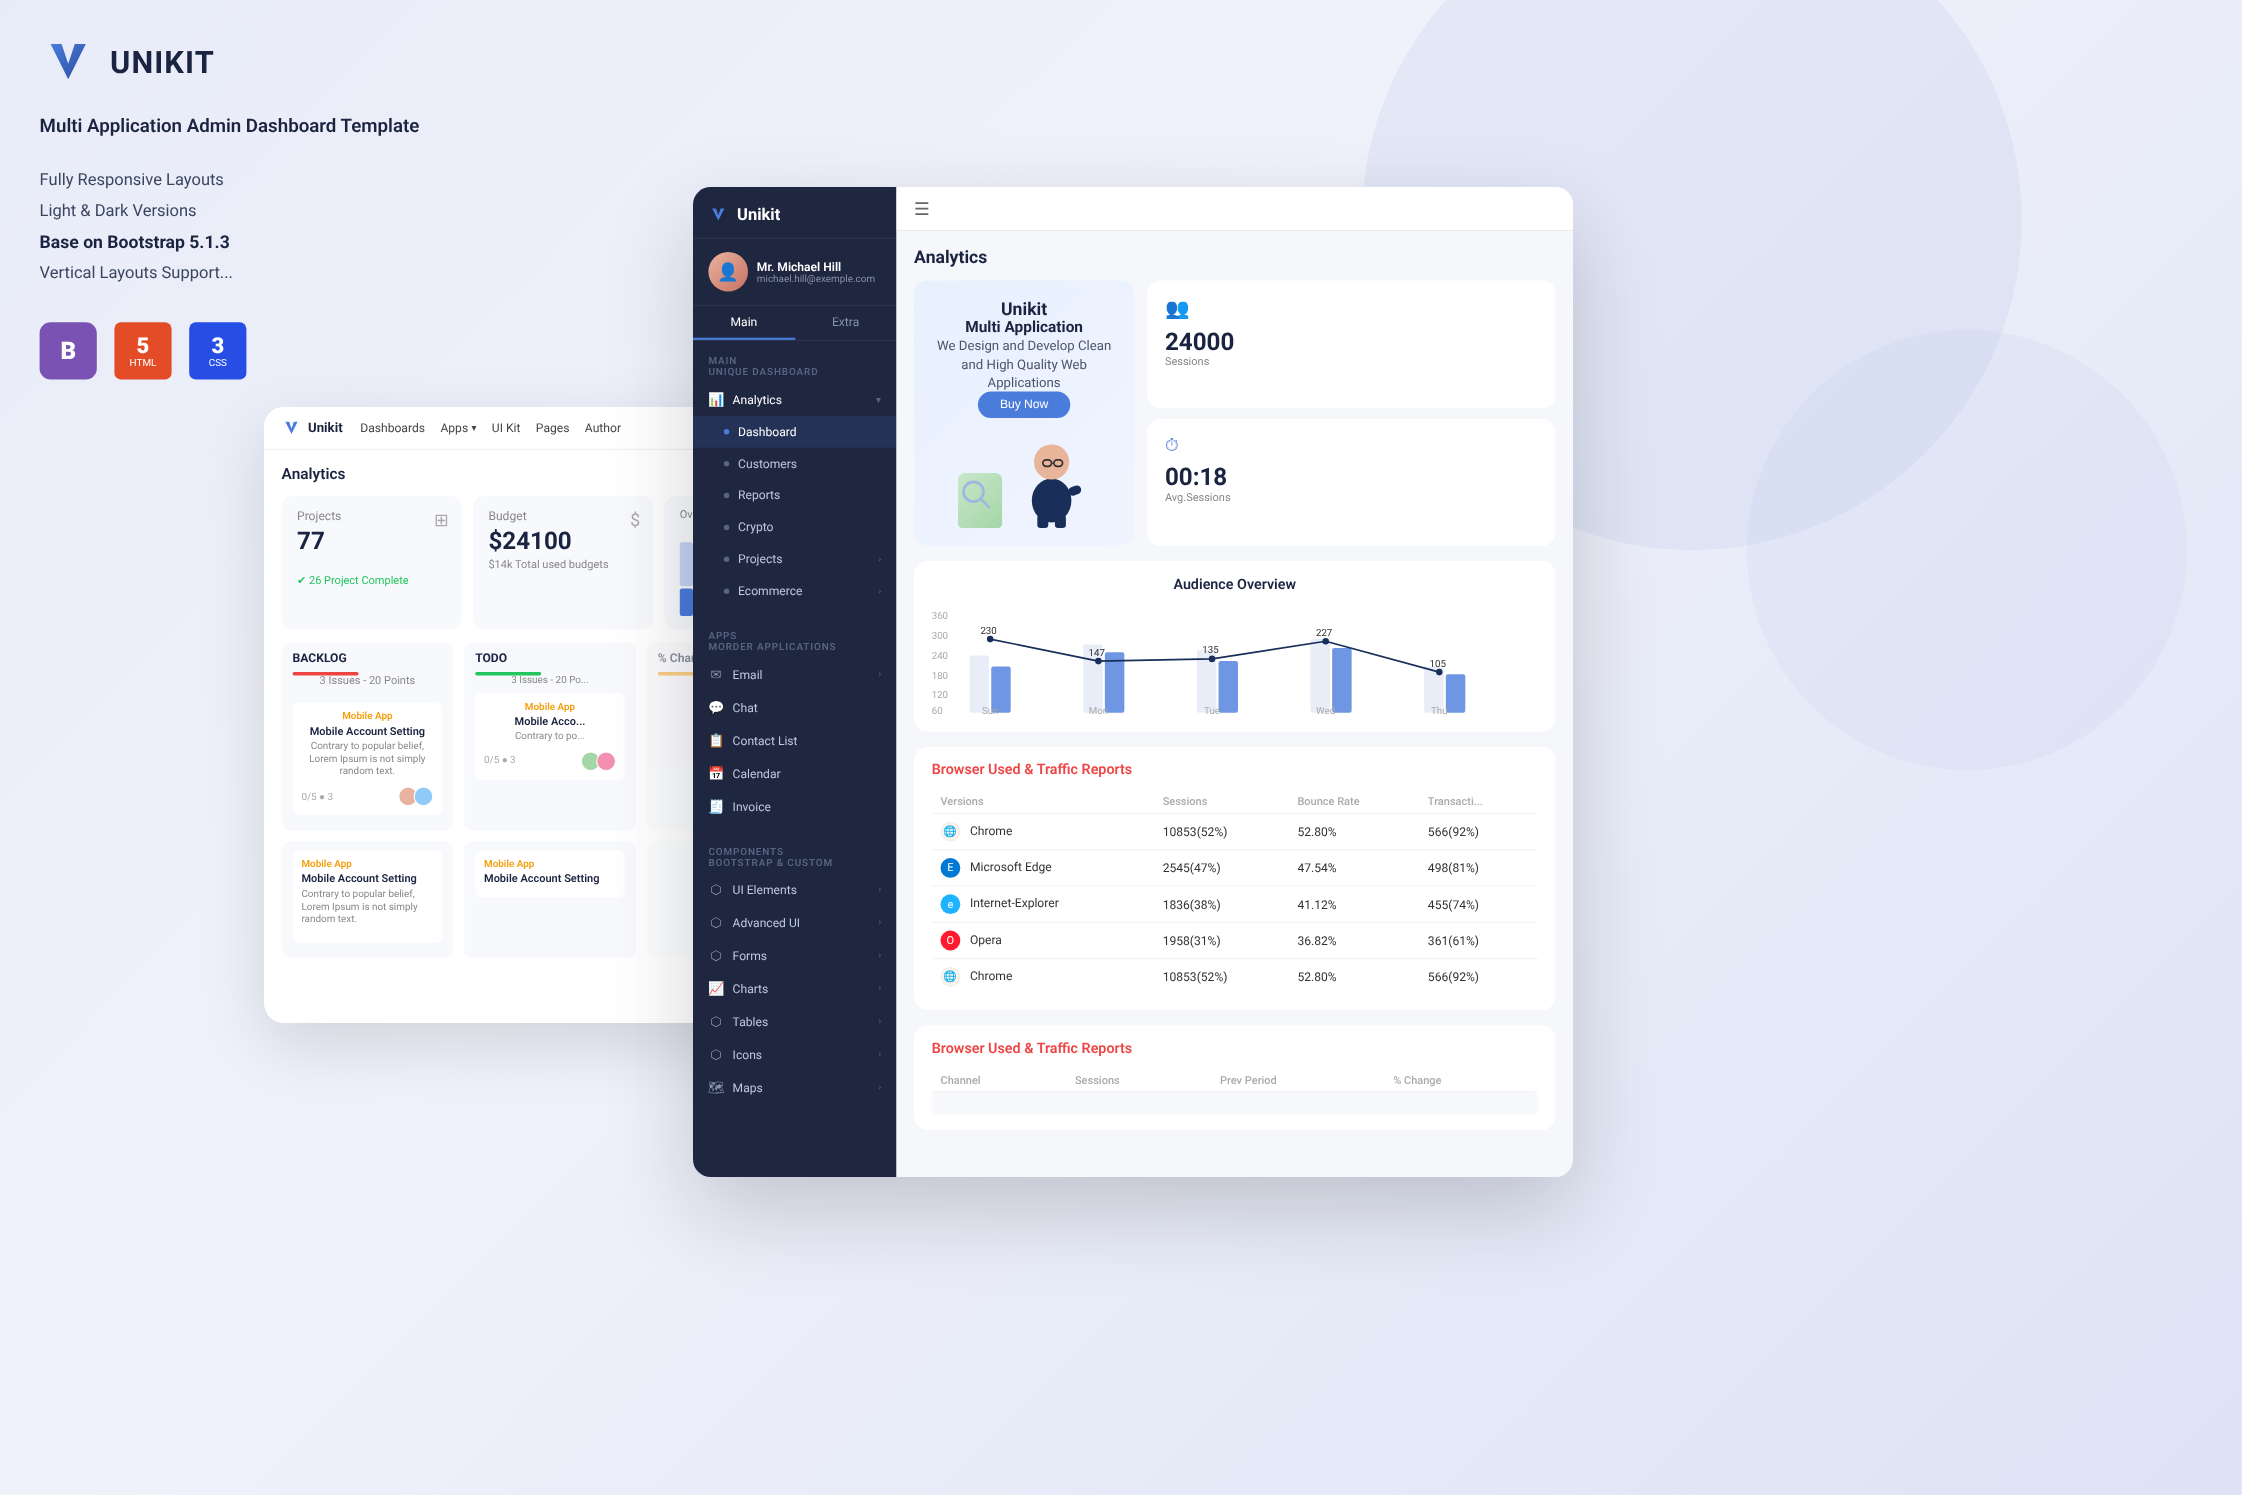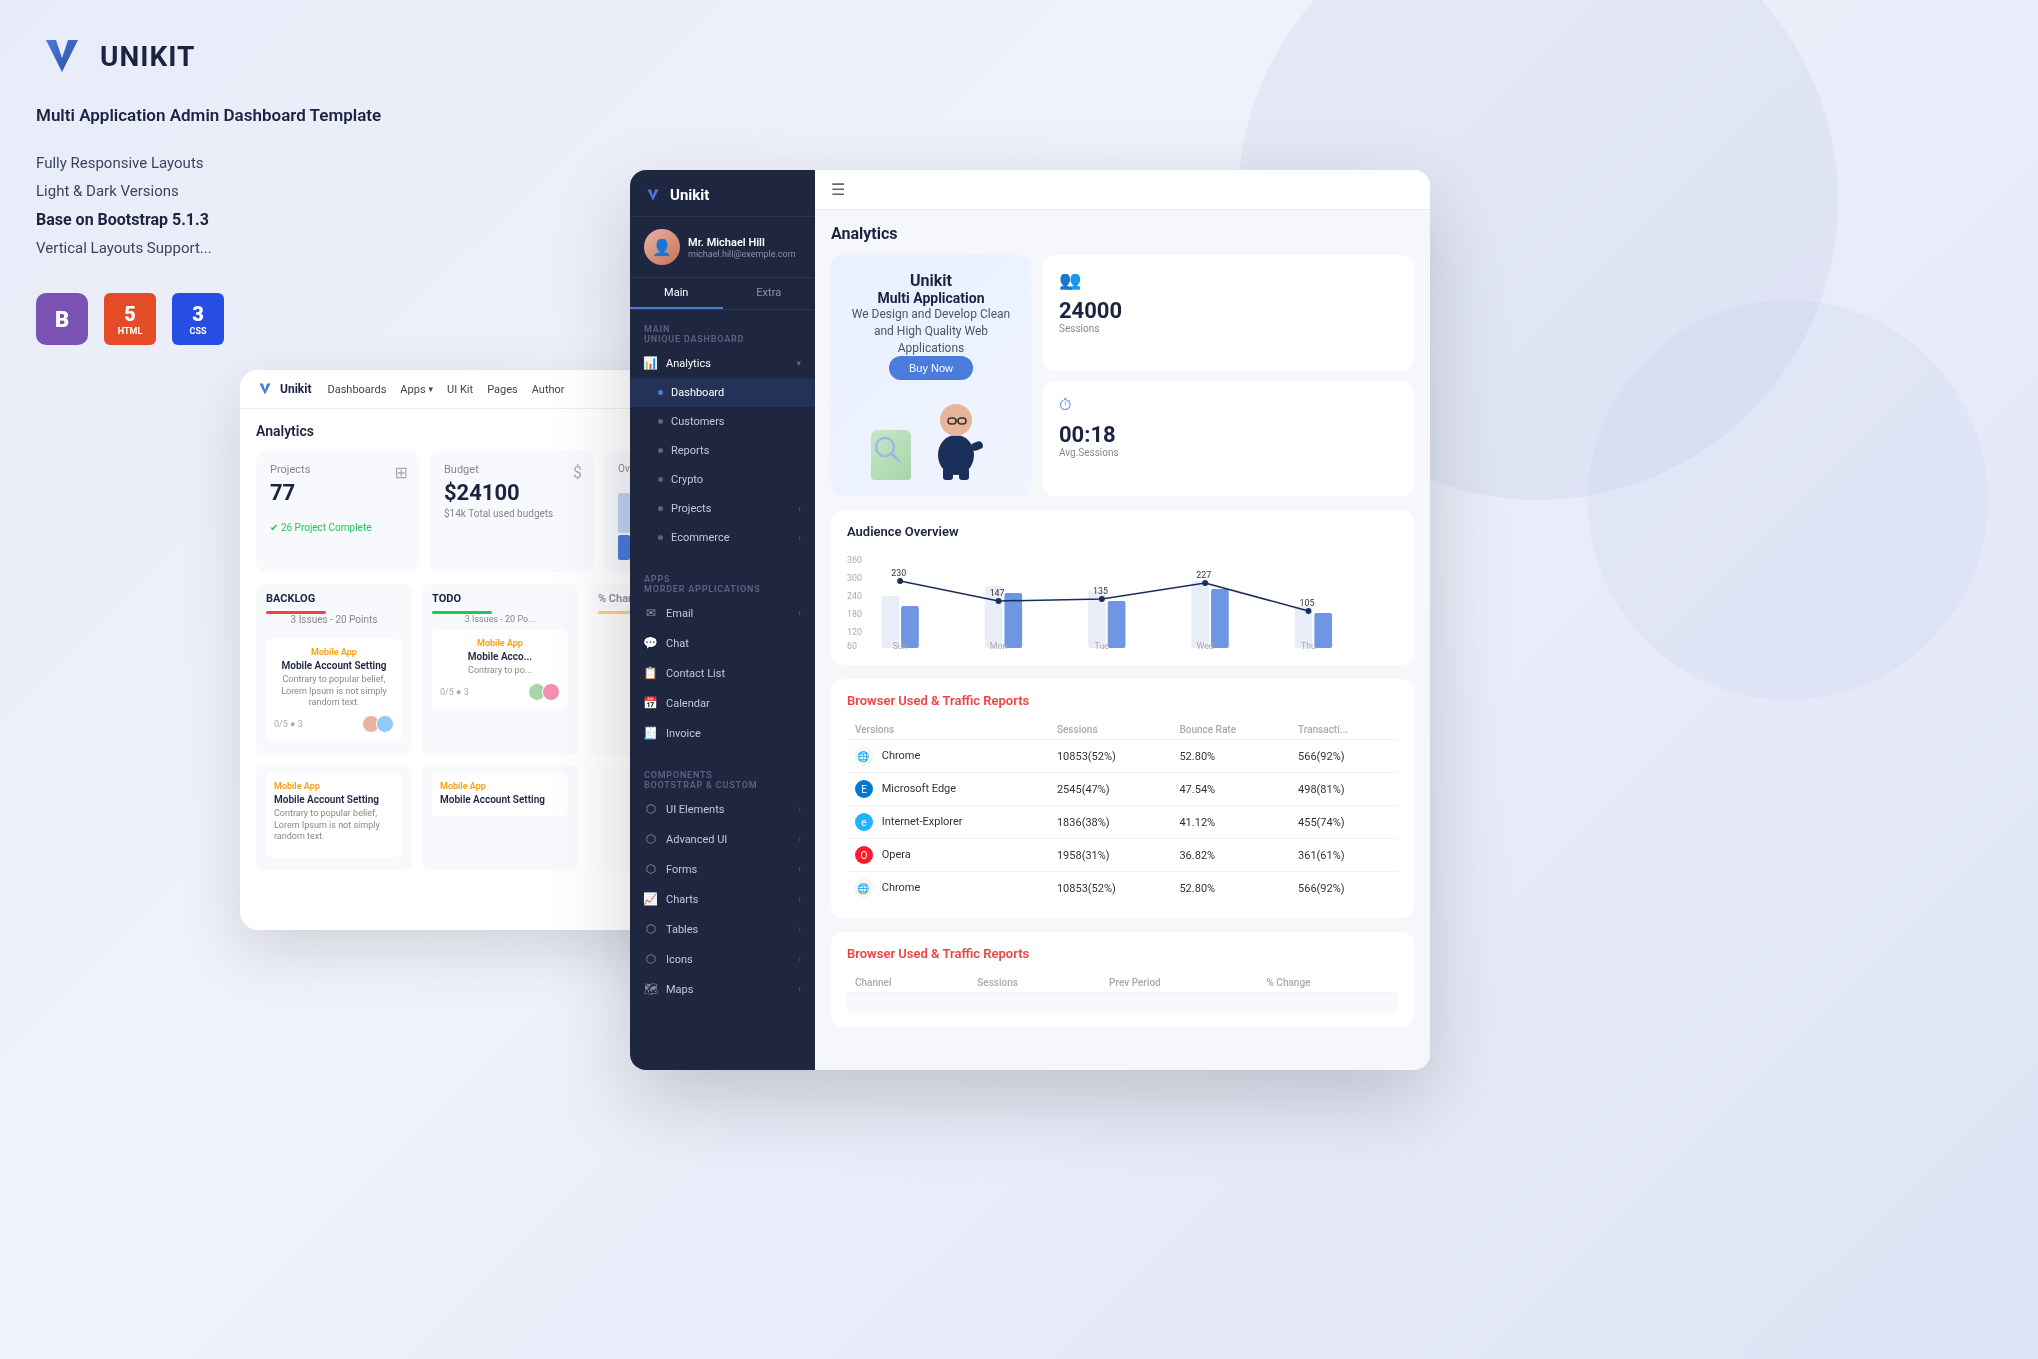--- a/index.html
+++ b/index.html
@@ -89,21 +89,21 @@
     }
     .badge-css {
       width: 52px; height: 52px;
       border-radius: 6px;
       background: #264de4;
       display: flex; align-items: center; justify-content: center;
       color: white; font-weight: 700; font-size: 10px;
       flex-direction: column;
     }
     .badge-number { font-size: 20px; font-weight: 900; }
-    .badge-label { font-size: 9px; font-weight: 700; }
+    .badge-label { font-size: 9px; font-weight: 400; }
 
     
     .bottom-dashboard {
       position: absolute;
       left: 240px;
       top: 370px;
       width: 520px;
       height: 560px;
       background: #fff;
       border-radius: 18px;
@@ -342,21 +342,21 @@
     }
     .stat-icon { font-size: 18px; color: #4a7cdc; margin-bottom: 8px; }
     .stat-value { font-size: 22px; font-weight: 700; color: #1a2340; }
     .stat-label { font-size: 10px; color: #888; }
 
     
     .audience-card {
       background: #fff; border-radius: 12px;
       padding: 14px 16px; margin-bottom: 14px;
     }
-    .audience-title { font-size: 13px; font-weight: 600; color: #1a2340; margin-bottom: 12px; }
+    .audience-title { font-size: 13px; font-weight: 600; color: #1a2340; margin-bottom: 12px; text-align: center; }
 
     
     .browser-card {
       background: #fff; border-radius: 12px;
       padding: 14px 16px; margin-bottom: 14px;
     }
     .browser-title { font-size: 13px; font-weight: 600; color: #ef4444; margin-bottom: 12px; }
     .browser-table { width: 100%; border-collapse: collapse; }
     .browser-table th {
       font-size: 10px; color: #aaa; text-align: left;

